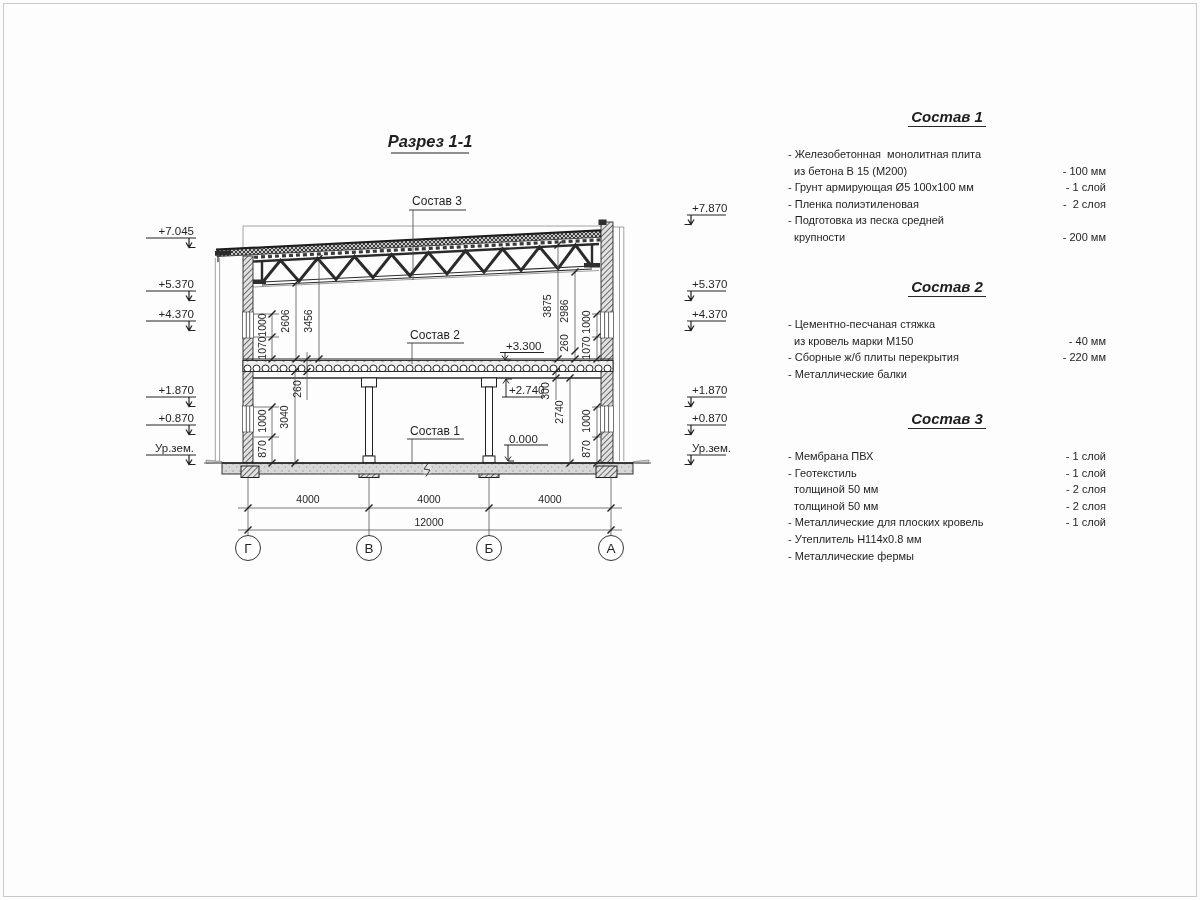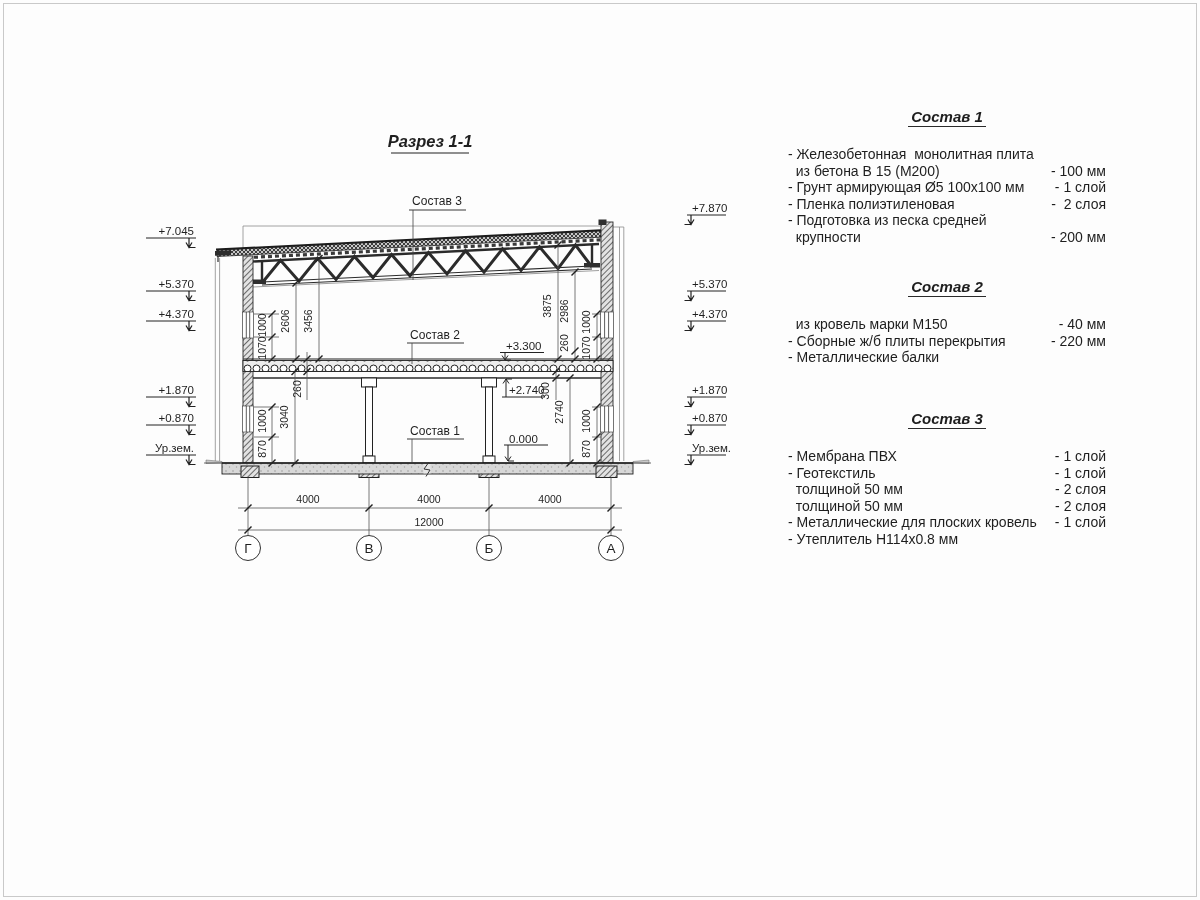--- a/index.html
+++ b/index.html
@@ -9,21 +9,21 @@
   svg{position:absolute;left:0;top:0;}
   svg text{font-family:"Liberation Sans",sans-serif;fill:#1f1f1f;}
   .dim{font-size:10.5px;}
   .elev{font-size:11.5px;}
   .axisl{font-size:13.5px;}
   .call{font-size:12px;}
   .ttl{font-size:16.5px;font-style:italic;font-weight:bold;}
   .comp{position:absolute;width:318px;}
   .chead{text-align:center;margin-bottom:20px;}
   .chead span{font-size:15px;font-style:italic;font-weight:bold;border-bottom:1.3px solid #2a2a2a;padding:0 3px 1px 3px;}
-  .crow{display:flex;line-height:16.6px;font-size:14px;white-space:pre;}
+  .crow{display:flex;line-height:16.6px;font-size:11px;white-space:pre;}
   .cv{margin-left:auto;}
 </style>
 </head>
 <body>
 
 <div id="stage">
 <div id="pageborder"></div>
 
 <svg width="1200" height="900" viewBox="0 0 1200 900">
   <defs>
@@ -362,28 +362,30 @@
   <div class="crow"><span class="ct">- Железобетонная  монолитная плита</span><span class="cv"></span></div>
   <div class="crow"><span class="ct">  из бетона В 15 (М200)</span><span class="cv">- 100 мм</span></div>
   <div class="crow"><span class="ct">- Грунт армирующая Ø5 100х100 мм</span><span class="cv">- 1 слой</span></div>
   <div class="crow"><span class="ct">- Пленка полиэтиленовая</span><span class="cv">-  2 слоя</span></div>
   <div class="crow"><span class="ct">- Подготовка из песка средней</span><span class="cv"></span></div>
   <div class="crow"><span class="ct">  крупности</span><span class="cv">- 200 мм</span></div>
 </div>
 
 <div class="comp" style="left:788px;top:278px;">
   <div class="chead"><span>Состав 2</span></div>
+  <div class="crow"><span class="ct">- Цементно-песчаная стяжка</span><span class="cv"></span></div>
   <div class="crow"><span class="ct">  из кровель марки М150</span><span class="cv">- 40 мм</span></div>
   <div class="crow"><span class="ct">- Сборные ж/б плиты перекрытия</span><span class="cv">- 220 мм</span></div>
   <div class="crow"><span class="ct">- Металлические балки</span><span class="cv"></span></div>
 </div>
 
 <div class="comp" style="left:788px;top:410px;">
   <div class="chead"><span>Состав 3</span></div>
   <div class="crow"><span class="ct">- Мембрана ПВХ</span><span class="cv">- 1 слой</span></div>
   <div class="crow"><span class="ct">- Геотекстиль</span><span class="cv">- 1 слой</span></div>
   <div class="crow"><span class="ct">  толщиной 50 мм</span><span class="cv">- 2 слоя</span></div>
   <div class="crow"><span class="ct">  толщиной 50 мм</span><span class="cv">- 2 слоя</span></div>
   <div class="crow"><span class="ct">- Металлические для плоских кровель</span><span class="cv">- 1 слой</span></div>
   <div class="crow"><span class="ct">- Утеплитель Н114х0.8 мм</span><span class="cv"></span></div>
+  <div class="crow"><span class="ct">- Металлические фермы</span><span class="cv"></span></div>
 </div>
 
 </div>
 
 </body></html>

